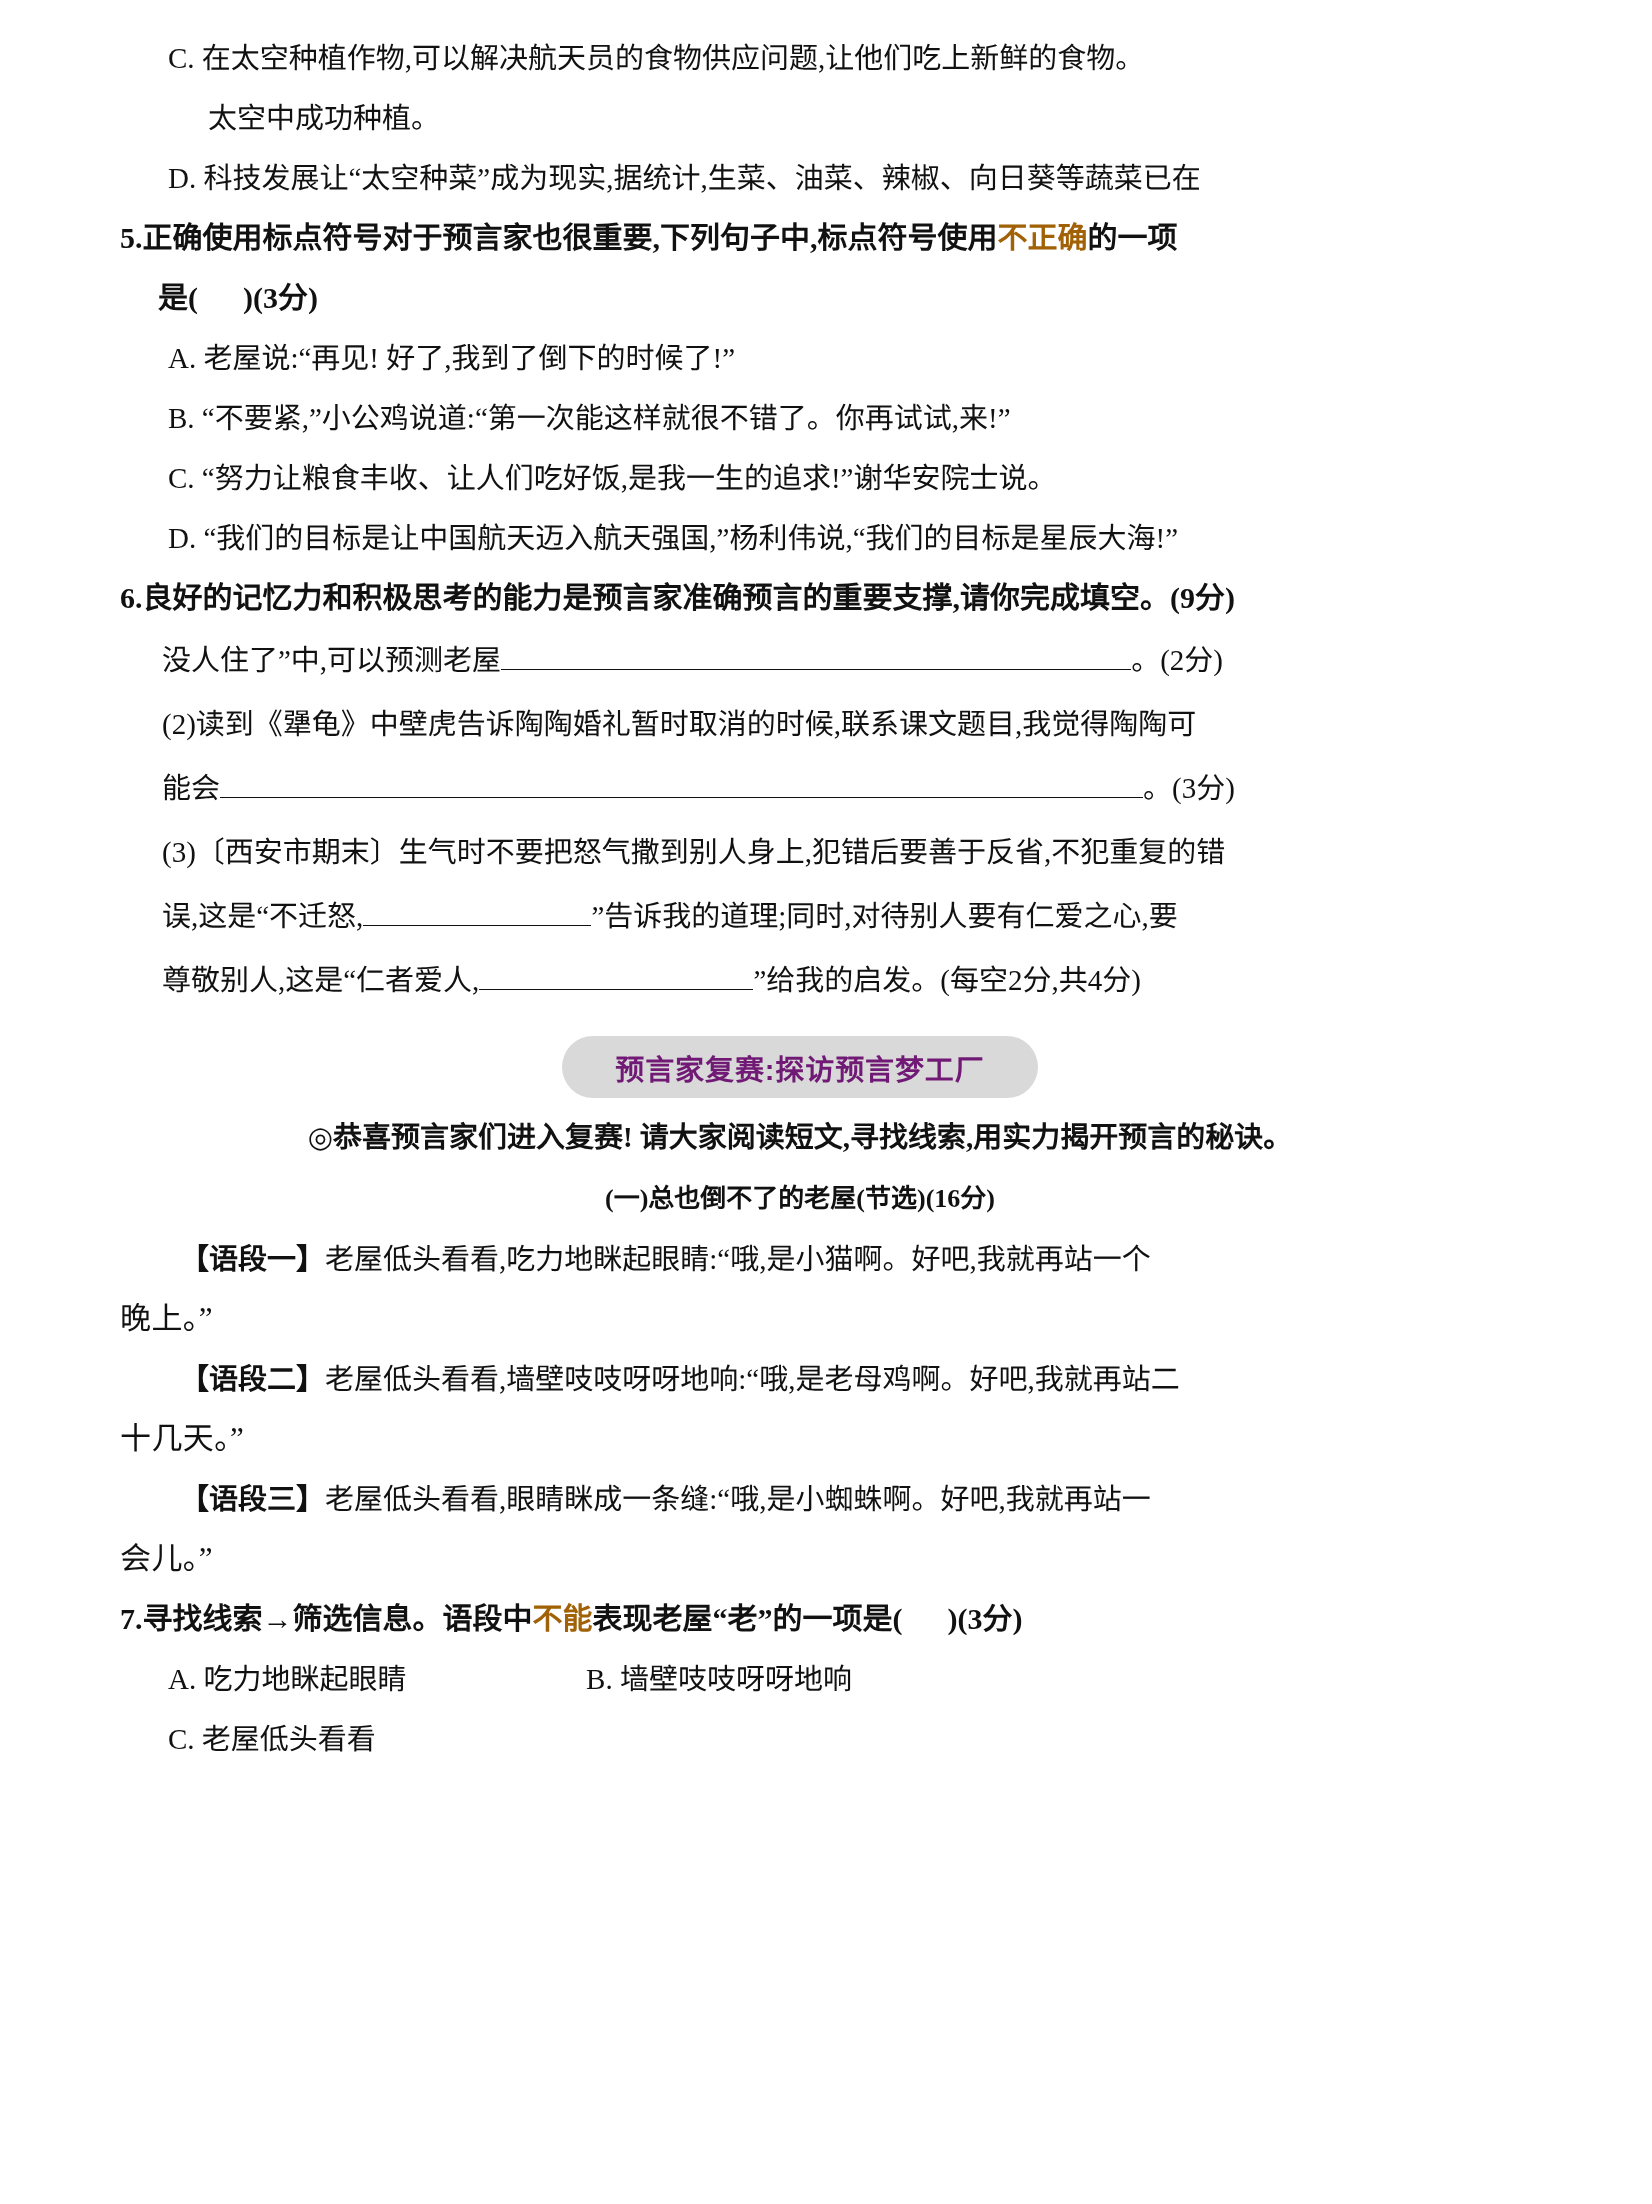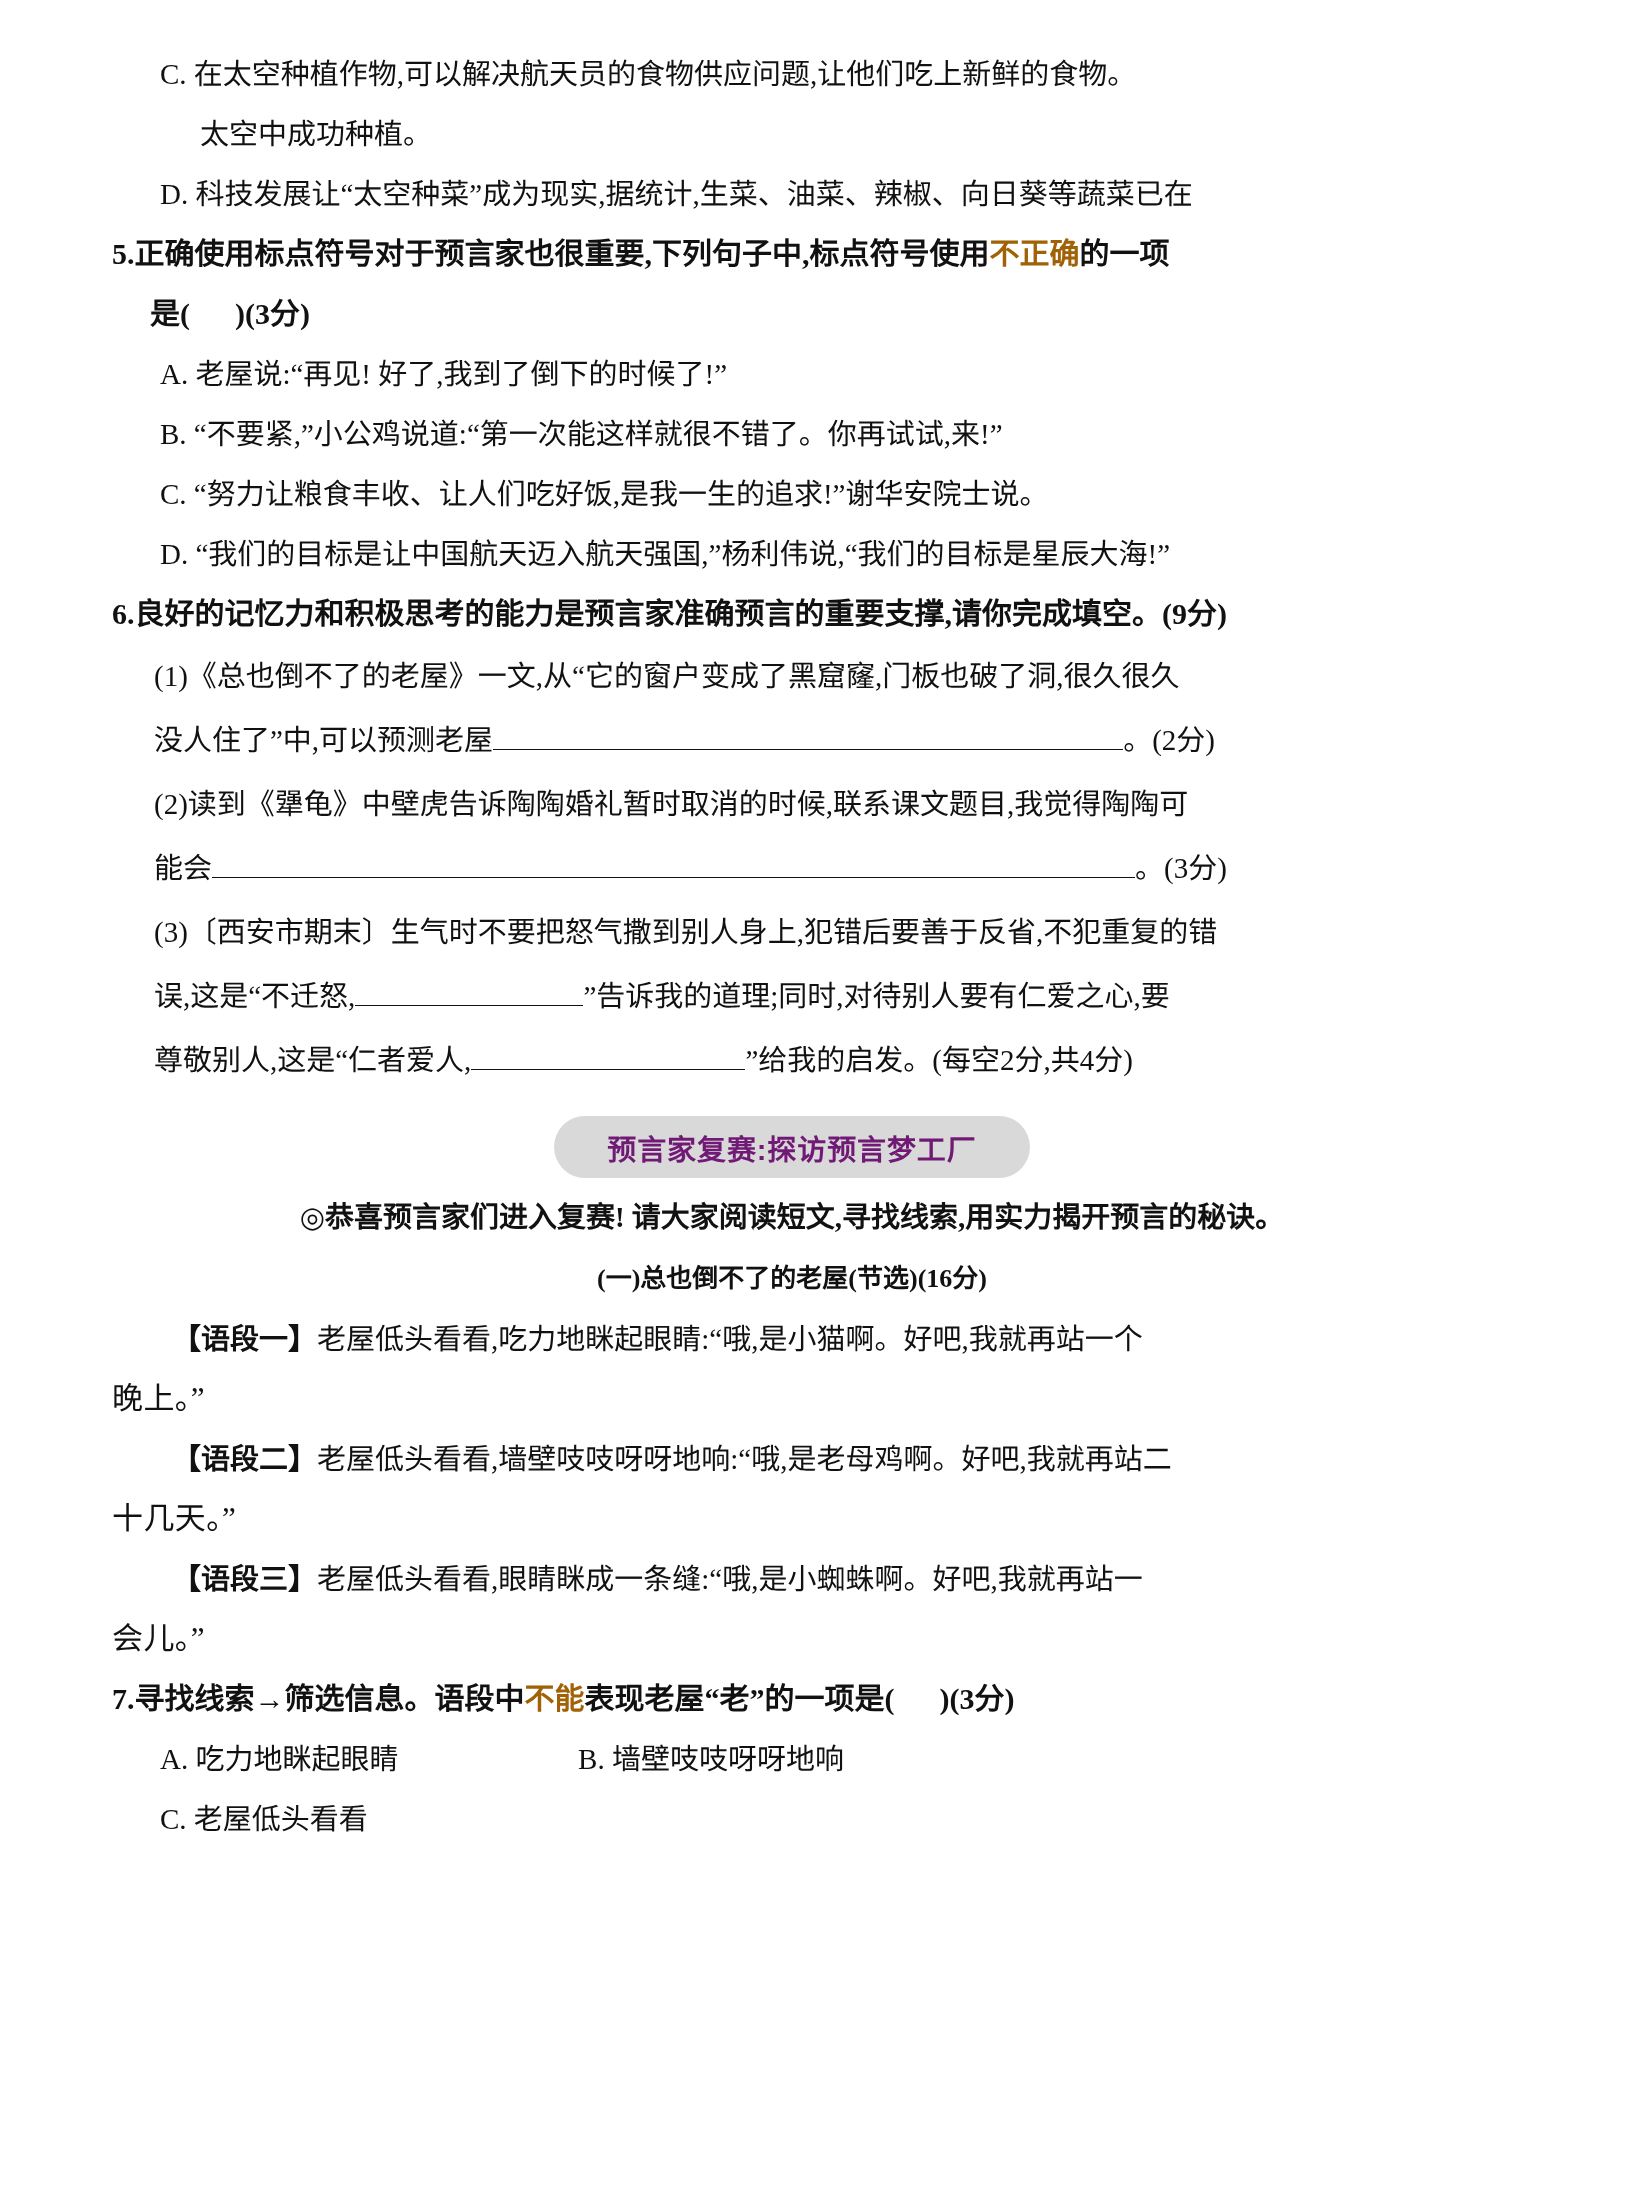--- a/index.html
+++ b/index.html
@@ -10,25 +10,25 @@
   body {
     width: 1653px;
     height: 2205px;
     font-family: "Liberation Serif", "DejaVu Serif", serif;
     color: #111111;
     position: relative;
     overflow: hidden;
   }
   .page {
     position: absolute;
-    left: 4px;
+    left: 12px;
     top: 0;
     width: 1576px;
     height: 2205px;
-    padding: 44px 108px 0 108px;
+    padding: 28px 108px 0 108px;
     box-sizing: border-box;
   }
   .line {
     font-size: 31px;
     line-height: 60px;
     letter-spacing: 0.4px;
     white-space: pre-wrap;
   }
   .opt {
     font-size: 29px;
@@ -129,21 +129,20 @@
   <div class="q"><span>5.</span><span>正确使用标点符号对于预言家也很重要,下列句子中,标点符号使用</span><span class="grey">不正确</span><span>的一项</span></div>
   <div class="q" style="padding-left:38px;">是(      )(3分)</div>
 
   <div class="opt">A. 老屋说:“再见! 好了,我到了倒下的时候了!”</div>
   <div class="opt">B. “不要紧,”小公鸡说道:“第一次能这样就很不错了。你再试试,来!”</div>
   <div class="opt">C. “努力让粮食丰收、让人们吃好饭,是我一生的追求!”谢华安院士说。</div>
   <div class="opt">D. “我们的目标是让中国航天迈入航天强国,”杨利伟说,“我们的目标是星辰大海!”</div>
 
   <div class="q"><span>6.</span><span>良好的记忆力和积极思考的能力是预言家准确预言的重要支撑,请你完成填空。(9分)</span></div>
 
-  <div class="sub">(1)《总也倒不了的老屋》一文,从“它的窗户变成了黑窟窿,门板也破了洞,很久很久</div>
   <div class="sub-cont" style="padding-left:42px;"><span>没人住了”中,可以预测老屋</span><span class="blank b-xlong"></span><span>。(2分)</span></div>
 
   <div class="sub">(2)读到《犟龟》中壁虎告诉陶陶婚礼暂时取消的时候,联系课文题目,我觉得陶陶可</div>
   <div class="sub-cont" style="padding-left:42px;"><span>能会</span><span class="blank" style="width:923px;"></span><span>。(3分)</span></div>
 
   <div class="sub">(3)〔西安市期末〕生气时不要把怒气撒到别人身上,犯错后要善于反省,不犯重复的错</div>
   <div class="sub-cont" style="padding-left:42px;"><span>误,这是“不迁怒,</span><span class="blank b-mid"></span><span>”告诉我的道理;同时,对待别人要有仁爱之心,要</span></div>
   <div class="sub-cont" style="padding-left:42px;"><span>尊敬别人,这是“仁者爱人,</span><span class="blank b-mid2"></span><span>”给我的启发。(每空2分,共4分)</span></div>
 
   <div class="banner-wrap">

